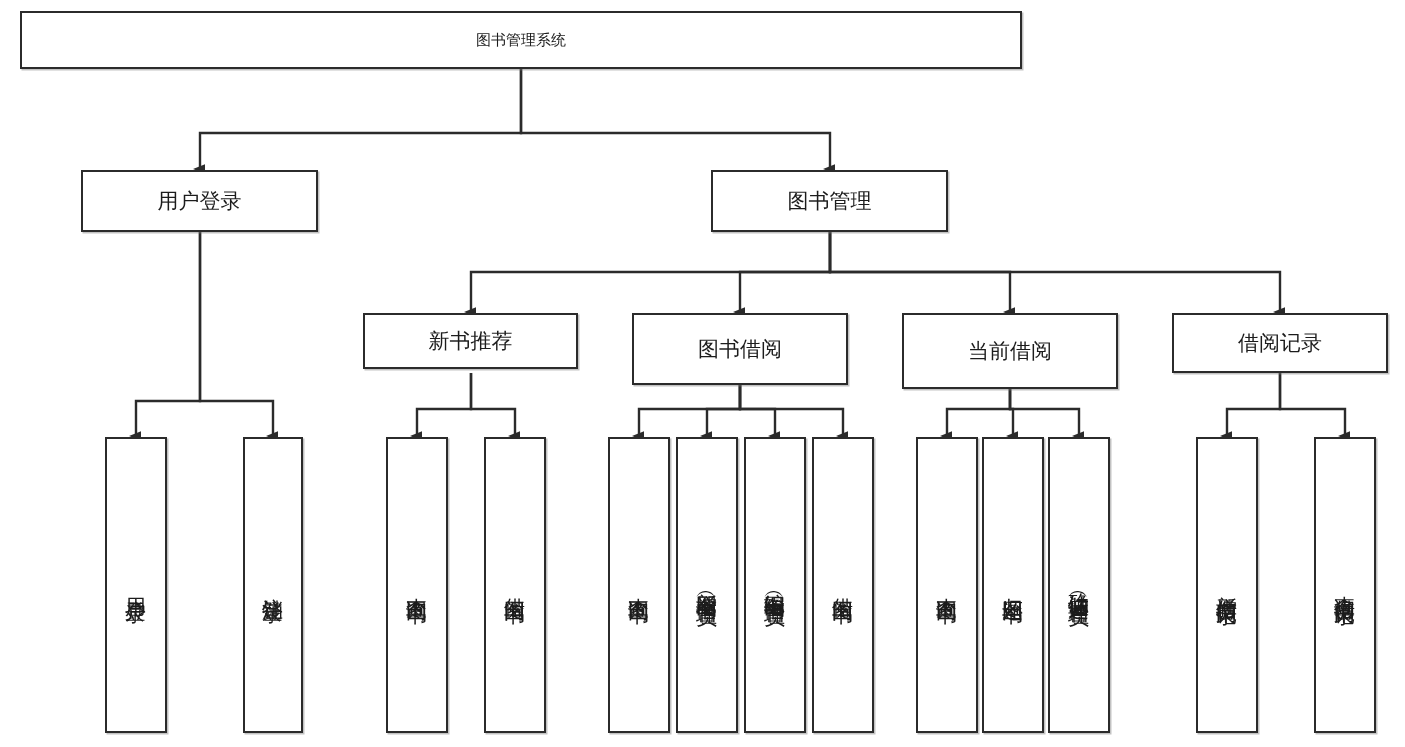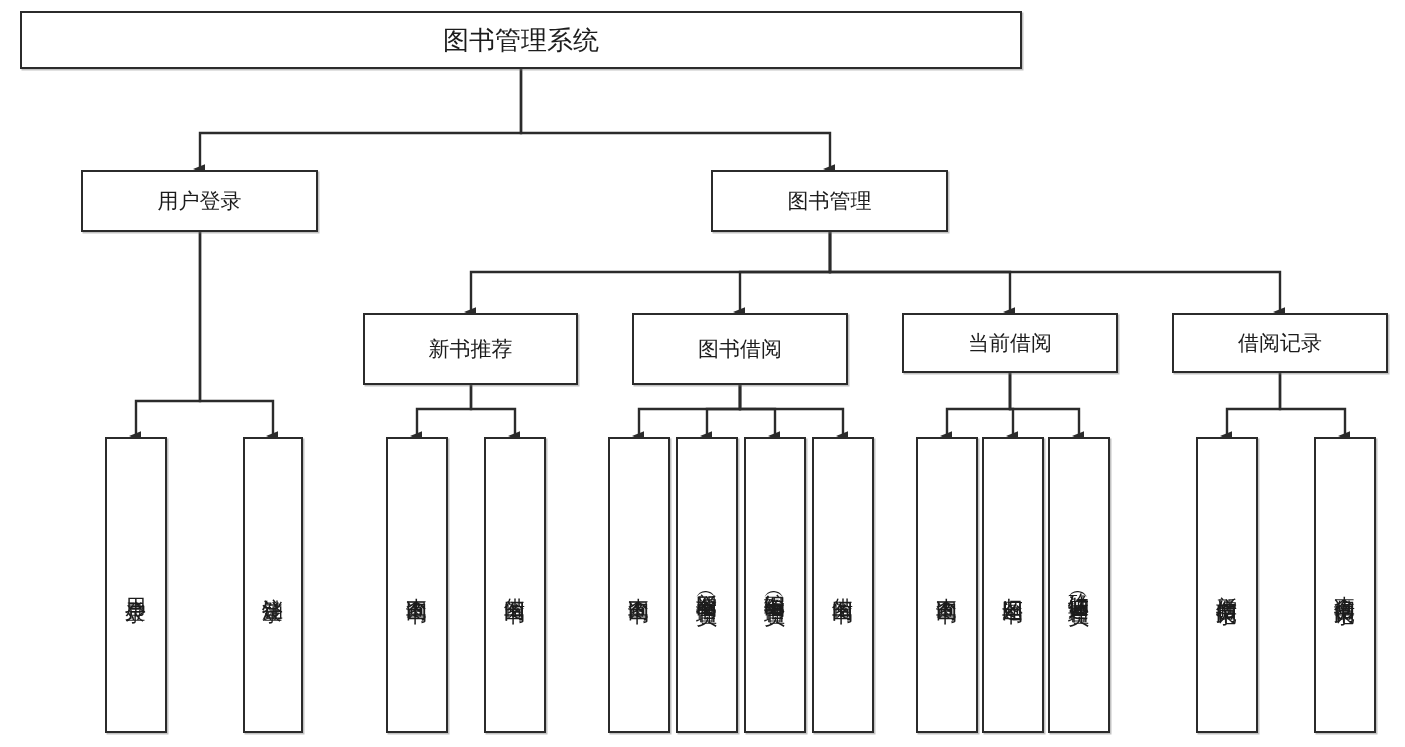--- a/index.html
+++ b/index.html
@@ -16,21 +16,21 @@
     box-shadow:1.5px 1.5px 0 0 rgba(120,120,120,.45);
     display:flex;align-items:center;justify-content:center;
   }
   .node-label{
     color:#1c1c1c;
     text-align:center;
     line-height:1.18;
     white-space:nowrap;
   }
   .h-node .node-label{font-size:21px;}
-  .root-node .node-label{font-size:26px;}
+  .root-node .node-label{font-size:15px;}
   .v-node{align-items:center;justify-content:center;}
   .v-node .node-label{
     writing-mode:vertical-rl;
     text-orientation:upright;
     font-size:21px;
     letter-spacing:2px;
     line-height:1;
     white-space:nowrap;
   }
   #watermark{
@@ -77,27 +77,27 @@
   <div id="node-layer">
       <div class="node-box h-node root-node" style="left: 20px; top: 11px; width: 1002px; height: 58px;">
         <span class="node-label">图书管理系统</span>
       </div>
       <div class="node-box h-node" style="left: 81px; top: 170px; width: 237px; height: 62px;">
         <span class="node-label">用户登录</span>
       </div>
       <div class="node-box h-node" style="left: 711px; top: 170px; width: 237px; height: 62px;">
         <span class="node-label">图书管理</span>
       </div>
-      <div class="node-box h-node" style="left: 363px; top: 313px; width: 215px; height: 72px;">
+      <div class="node-box h-node" style="left: 363px; top: 313px; width: 215px; height: 56px;">
         <span class="node-label">新书推荐</span>
       </div>
       <div class="node-box h-node" style="left: 632px; top: 313px; width: 216px; height: 72px;">
         <span class="node-label">图书借阅</span>
       </div>
-      <div class="node-box h-node" style="left: 902px; top: 313px; width: 216px; height: 60px;">
+      <div class="node-box h-node" style="left: 902px; top: 313px; width: 216px; height: 76px;">
         <span class="node-label">当前借阅</span>
       </div>
       <div class="node-box h-node" style="left: 1172px; top: 313px; width: 216px; height: 60px;">
         <span class="node-label">借阅记录</span>
       </div>
       <div class="node-box v-node" style="left: 105px; top: 437px; width: 62px; height: 296px;">
         <span class="node-label">用户登录</span>
       </div>
       <div class="node-box v-node" style="left: 243px; top: 437px; width: 60px; height: 296px;">
         <span class="node-label">注销登录</span>

